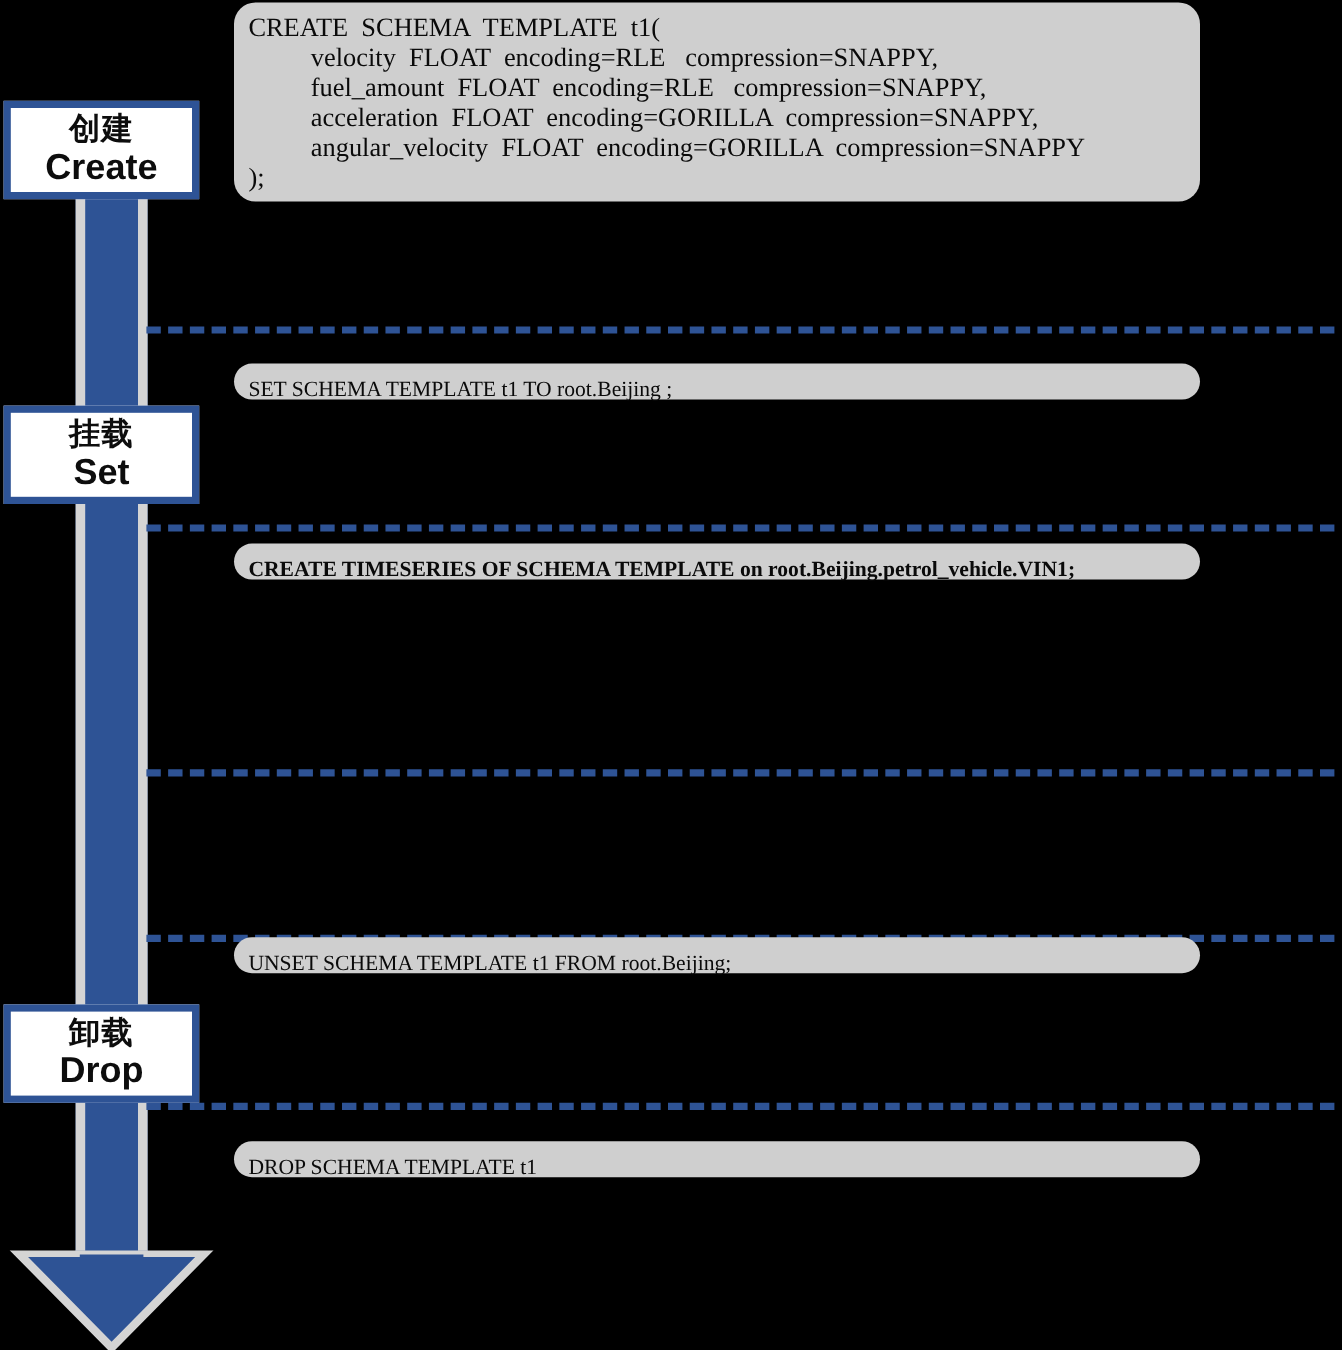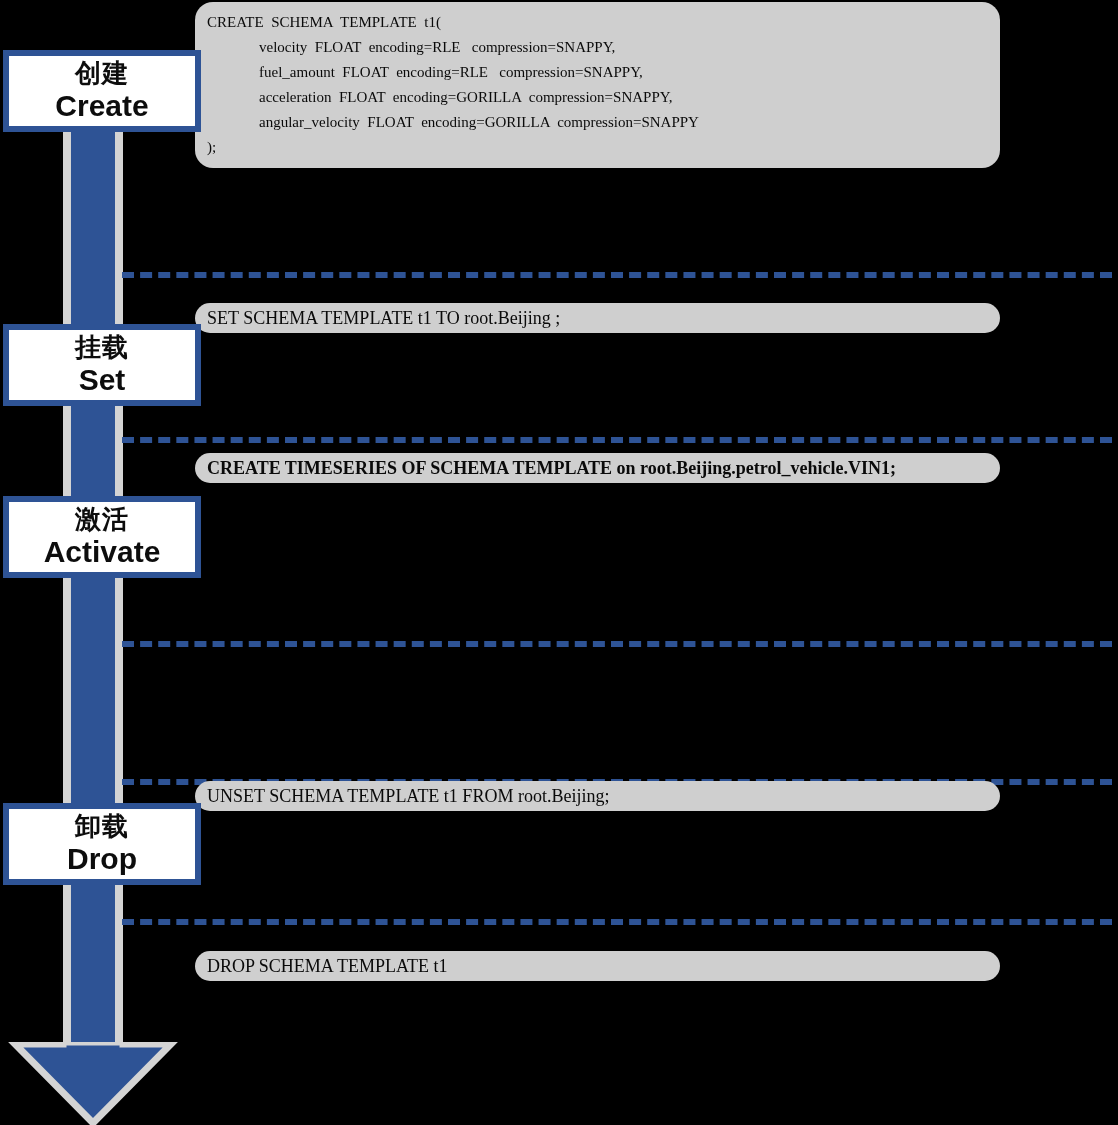--- a/index.html
+++ b/index.html
@@ -35,31 +35,32 @@
     left: 8px;
     top: 1042px;
     width: 170px;
     height: 83px;
   }
 
   
   .stage-box {
     position: absolute;
     left: 3px;
-    width: 198px;
+    width: 163px;
     background: #FFFFFF;
     border: 6px solid #2E5395;
     box-sizing: border-box;
     text-align: center;
     z-index: 5;
     display: flex;
     flex-direction: column;
     align-items: center;
     justify-content: center;
     padding: 2px 0;
+    margin-top: 34px;
   }
   .stage-cn {
     font-family: "Liberation Sans", "DejaVu Sans", sans-serif;
     font-size: 26px;
     font-weight: bold;
     color: #0D0D0D;
     line-height: 1.15;
     letter-spacing: 1px;
   }
   .stage-en {
@@ -89,34 +90,34 @@
     font-family: "Liberation Serif", serif;
     font-size: 18px;
     line-height: 1.0;
     box-sizing: border-box;
     z-index: 4;
   }
   .bubble-single {
     height: 30px;
     padding: 0 12px;
     display: flex;
-    align-items: center;
+    align-items: flex-end;
     white-space: nowrap;
   }
   .bubble-code {
     left: 195px;
     top: 2px;
     width: 805px;
     height: 166px;
     border-radius: 18px;
     padding: 8px 14px 8px 12px;
   }
   .code-line {
     font-family: "Liberation Serif", serif;
-    font-size: 15px;
+    font-size: 22px;
     line-height: 25px;
     white-space: pre;
     color: #0A0A0A;
   }
   .code-indent { padding-left: 52px; }
 </style>
 </head>
 <body>
 
 <div id="canvas">
@@ -130,29 +131,25 @@
   <div class="dash-line" style="top:437px;"></div>
   <div class="dash-line" style="top:641px;"></div>
   <div class="dash-line" style="top:779px;"></div>
   <div class="dash-line" style="top:919px;"></div>
 
   <div class="stage-box" style="top:50px;height:82px;">
     <span class="stage-cn">创建</span>
     <span class="stage-en">Create</span>
   </div>
 
-  <div class="stage-box" style="top:324px;height:82px;">
+  <div class="stage-box" style="top:304px;height:82px;">
     <span class="stage-cn">挂载</span>
     <span class="stage-en">Set</span>
   </div>
 
-  <div class="stage-box" style="top:496px;height:82px;">
-    <span class="stage-cn">激活</span>
-    <span class="stage-en">Activate</span>
-  </div>
 
 
   <div class="stage-box" style="top:803px;height:82px;">
     <span class="stage-cn">卸载</span>
     <span class="stage-en">Drop</span>
   </div>
 
 
   <div class="bubble bubble-code">
     <div class="code-line">CREATE  SCHEMA  TEMPLATE  t1(</div>

